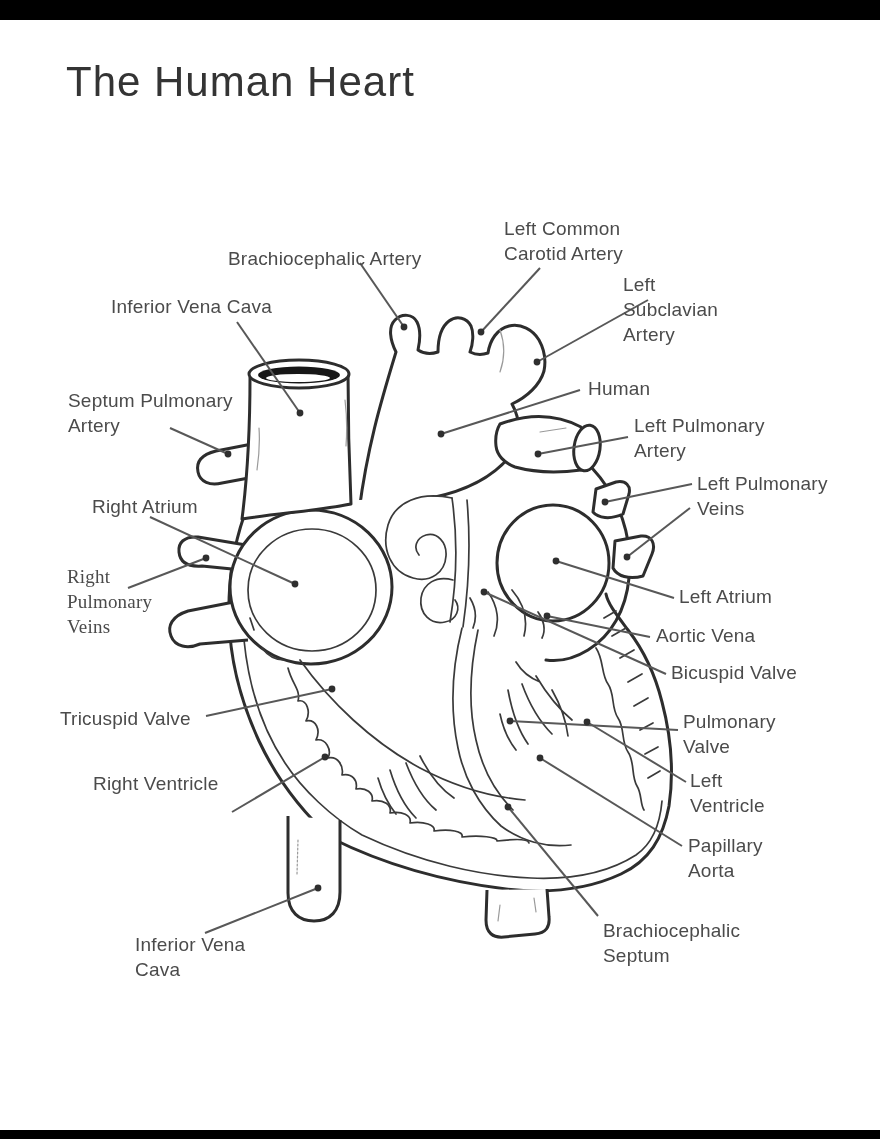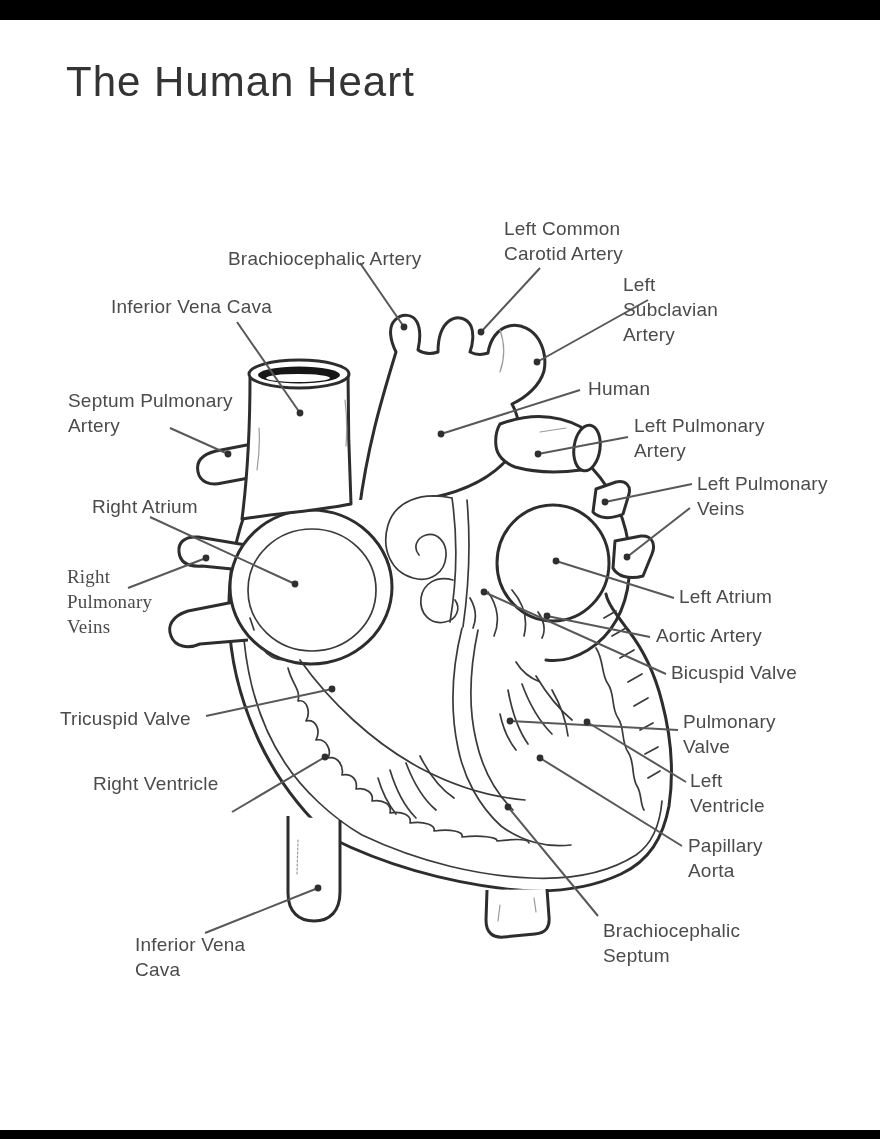--- a/index.html
+++ b/index.html
@@ -283,21 +283,21 @@
       <div class="lbl" style="left: 588px; top: 376px;">Human</div>
       <div class="lbl" style="left: 634px; top: 413px;">Left Pulmonary
 Artery</div>
       <div class="lbl" style="left: 697px; top: 471px;">Left Pulmonary
 Veins</div>
       <div class="lbl" style="left: 92px; top: 494px;">Right Atrium</div>
       <div class="lbl" style="left: 67px; top: 564px; font-family: Liberation Serif, serif;">Right
 Pulmonary
 Veins</div>
       <div class="lbl" style="left: 679px; top: 584px;">Left Atrium</div>
-      <div class="lbl" style="left: 656px; top: 623px;">Aortic Artery</div>
+      <div class="lbl" style="left: 656px; top: 623px;">Aortic Vena</div>
       <div class="lbl" style="left: 671px; top: 660px;">Bicuspid Valve</div>
       <div class="lbl" style="left: 60px; top: 706px;">Tricuspid Valve</div>
       <div class="lbl" style="left: 683px; top: 709px;">Pulmonary
 Valve</div>
       <div class="lbl" style="left: 690px; top: 768px;">Left
 Ventricle</div>
       <div class="lbl" style="left: 87px; top: 771px; margin-left: 6px;">Right Ventricle</div>
       <div class="lbl" style="left: 688px; top: 833px;">Papillary
 Aorta</div>
       <div class="lbl" style="left: 135px; top: 932px;">Inferior Vena

